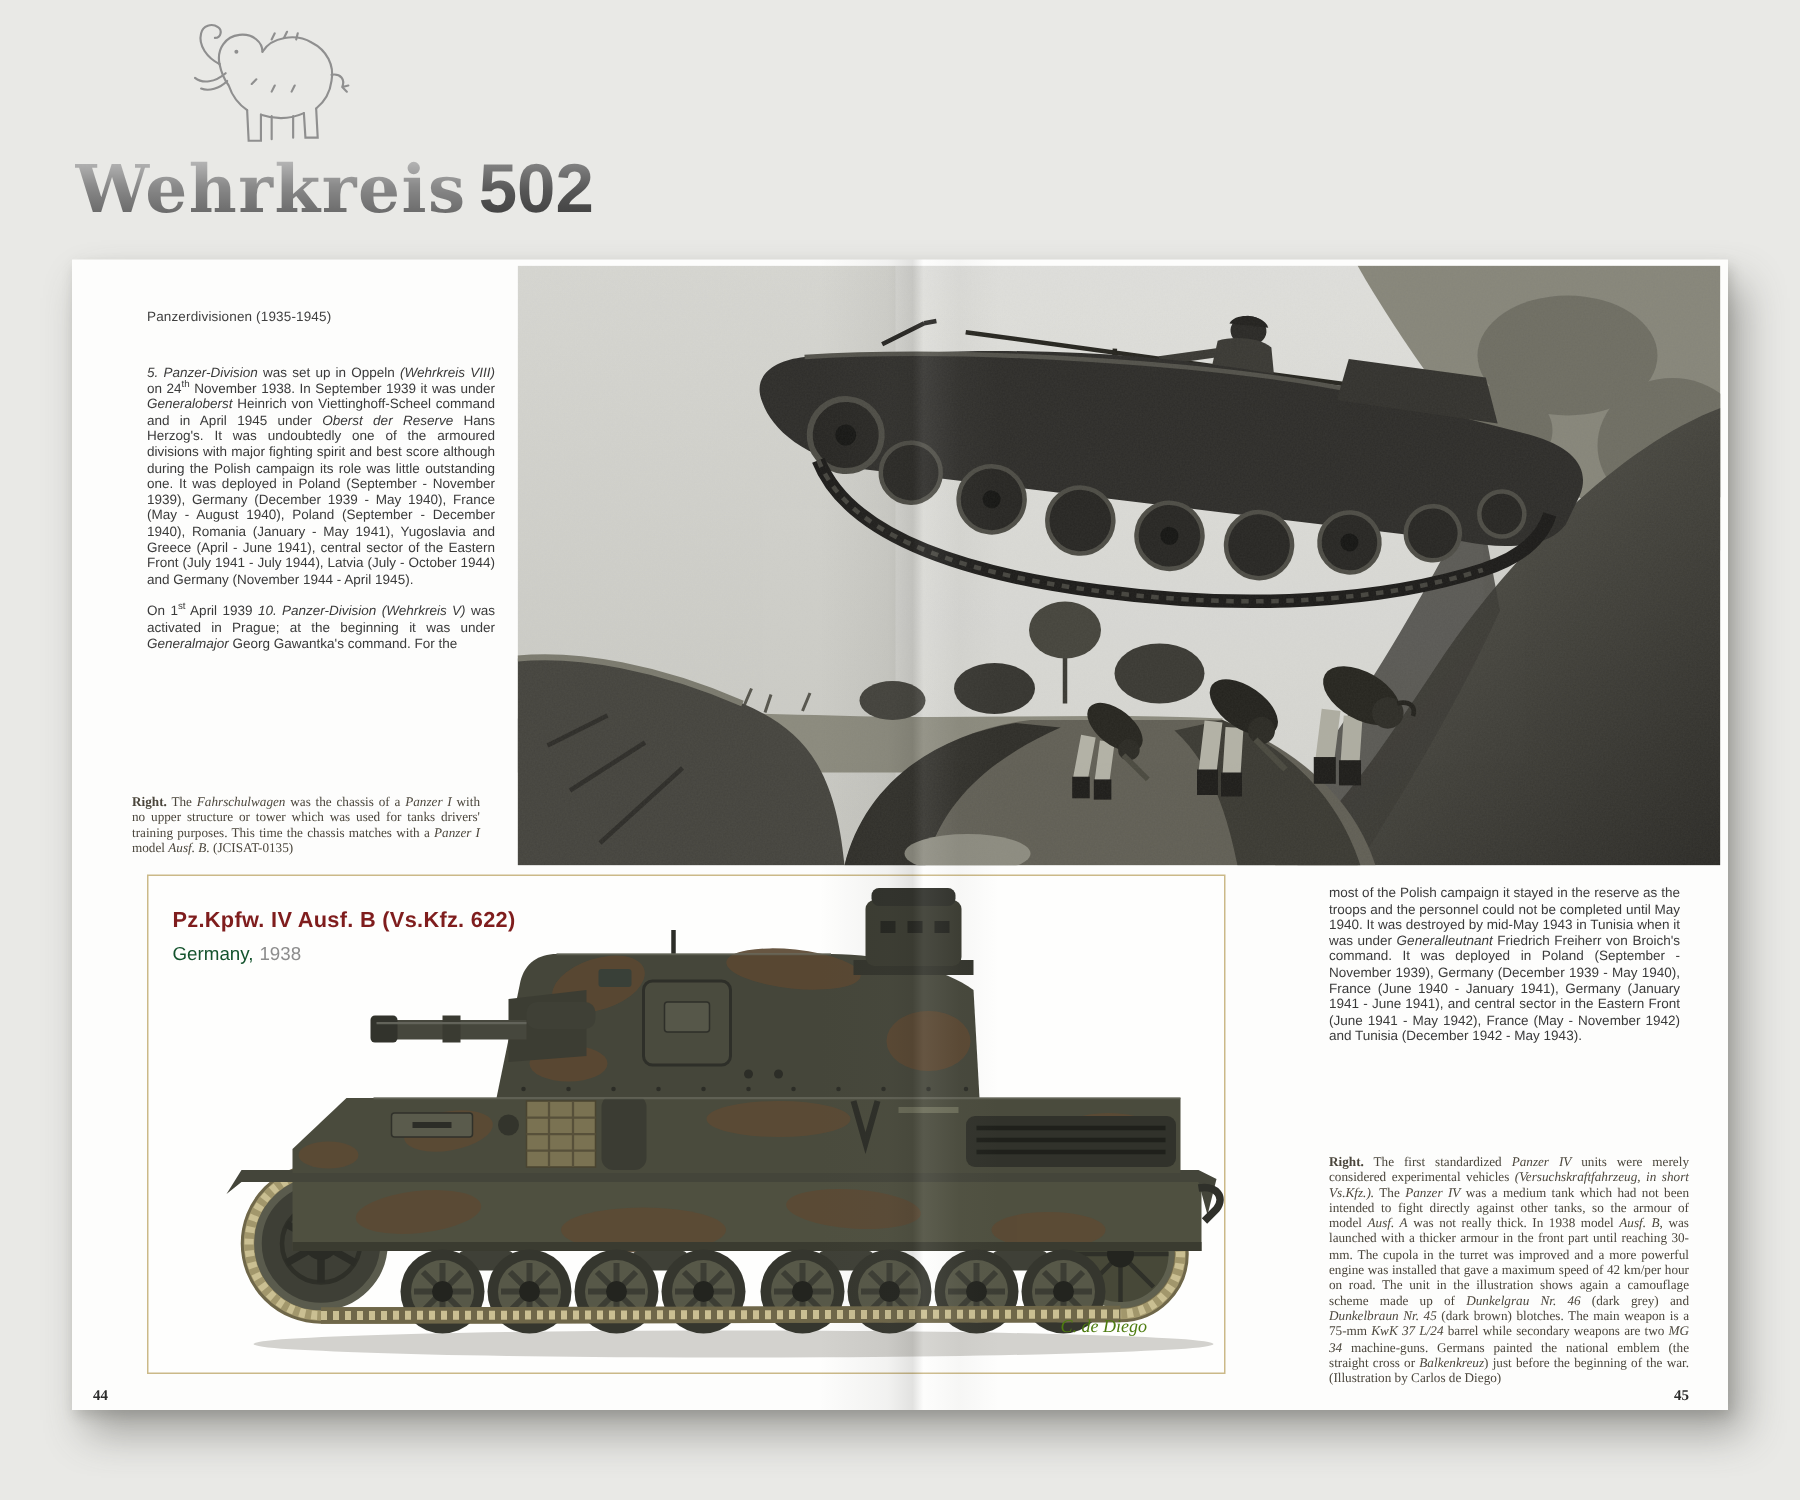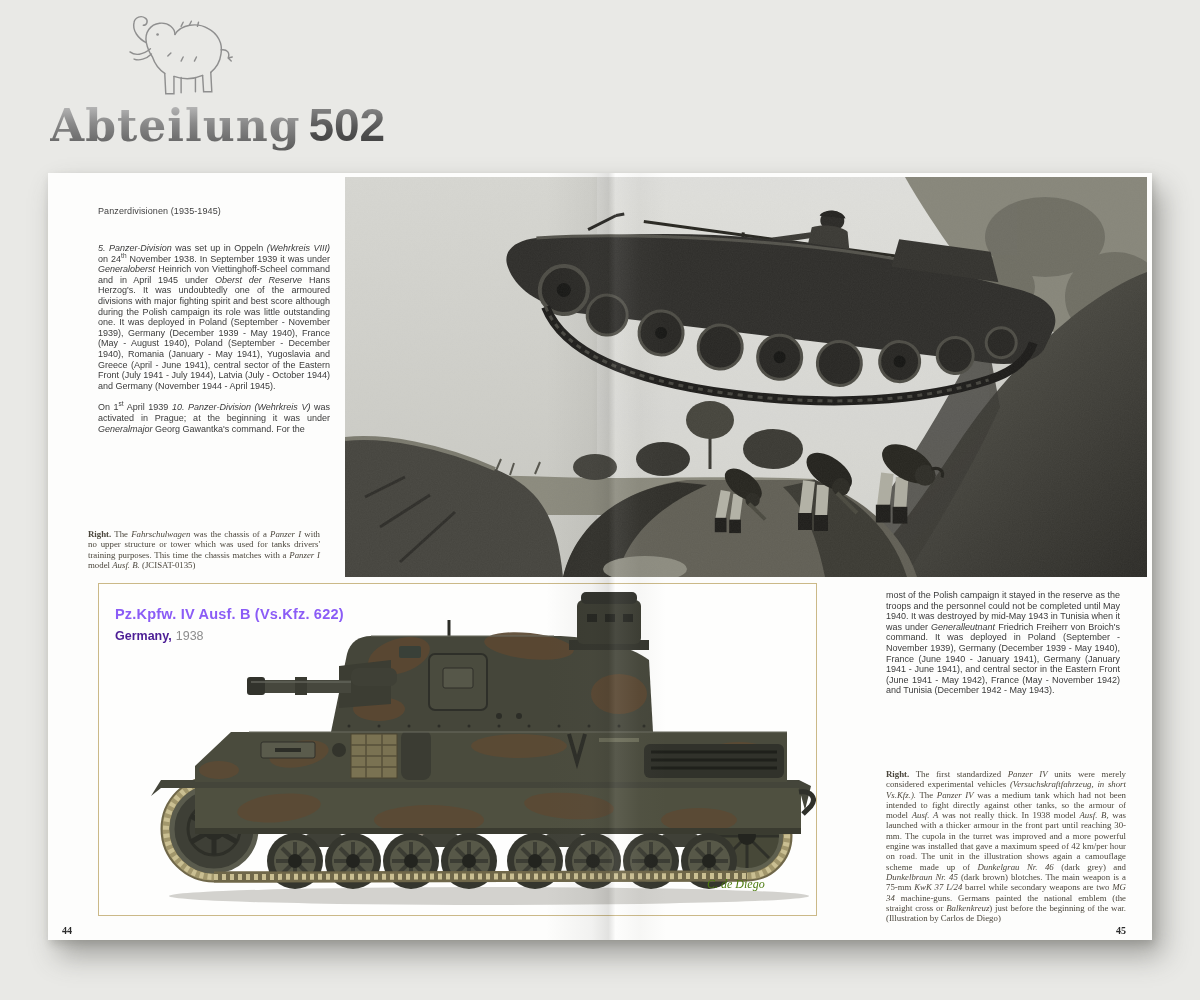--- a/index.html
+++ b/index.html
@@ -43,23 +43,23 @@
   .folio-l{left:14px;}  .folio-r{left:1068px;}
 
   
   .photo{position:absolute;left:297px;top:4px;width:802px;height:400px;overflow:hidden;}
   .photo svg{display:block;width:100%;height:100%;}
 
   
   .plate{position:absolute;left:50px;top:410px;width:717px;height:331px;background:#fefefd;
     border:1px solid #cbb988;}
   .plate-title{position:absolute;left:16px;top:22px;font-size:14.5px;font-weight:bold;
-    color:#8b5cf6;letter-spacing:.2px;z-index:5;text-align:center;}
+    color:#7f1d1d;letter-spacing:.2px;z-index:5;text-align:center;}
   .plate-sub{position:absolute;left:16px;top:45px;font-size:12.5px;z-index:5;}
-  .plate-sub .country{font-weight:bold;color:#4c1d95;}
+  .plate-sub .country{font-weight:normal;color:#14532d;}
   .plate-sub .year{color:#8d8d8d;margin-left:4px;}
   .plate svg.tank{position:absolute;left:0;top:0;width:717px;height:331px;}
   .signature{position:absolute;left:608px;top:293px;font-family:"Liberation Serif",serif;
     font-style:italic;font-size:12px;color:#4d7c0f;z-index:6;}
 </style>
 </head>
 <body>
 
 <div class="canvas">
 
@@ -75,21 +75,21 @@
         <path d="M91,62 C82,66 72,66 63,63"></path>
         <path d="M63,63 L63,80 L55,80 L54,60"></path>
         <path d="M54,60 C48,56 44,50 42,44 C39,40 37,35 36,30"></path>
         <path d="M70,64 L70,79 M84,64 L84,78"></path>
         <path d="M109,37 C115,36 118,40 116,45 M116,45 l4,-1 m-4,1 l3,3"></path>
         <path d="M70,14 l2,-4 M78,13 l2,-4 M86,14 l1,-4 M60,40 l-3,3 M72,44 l-2,4 M85,44 l-2,4"></path>
         <circle cx="47" cy="22" r="1.3" fill="#8f8f8f" stroke="none"></circle>
       </g>
     </svg>
     <div class="wordmark">
-      <span class="brand-word">Abteilung</span><span class="brand-num">502</span>
+      <span class="brand-word">Wehrkreis</span><span class="brand-num">502</span>
     </div>
   </div>
 
   <div class="spread">
 
     <div class="running-head">Panzerdivisionen (1935-1945)</div>
 
     <div class="body-col">
       <p><span class="it">5. Panzer-Division</span><span> was set up in Oppeln </span><span class="it">(Wehrkreis VIII)</span><span> on 24</span><span class="sup">th</span><span> November 1938. In September 1939 it was under </span><span class="it">Generaloberst</span><span> Heinrich von Viettinghoff-Scheel command and in April 1945 under </span><span class="it">Oberst der Reserve</span><span> Hans Herzog's. It was undoubtedly one of the armoured divisions with major fighting spirit and best score although during the Polish campaign its role was little outstanding one. It was deployed in Poland (September - November 1939), Germany (December 1939 - May 1940), France (May - August 1940), Poland (September - December 1940), Romania (January - May 1941), Yugoslavia and Greece (April - June 1941), central sector of the Eastern Front (July 1941 - July 1944), Latvia (July - October 1944) and Germany (November 1944 - April 1945).</span></p>
       <p><span>On 1</span><span class="sup">st</span><span> April 1939 </span><span class="it">10. Panzer-Division (Wehrkreis V)</span><span> was activated in Prague; at the beginning it was under </span><span class="it">Generalmajor</span><span> Georg Gawantka's command. For the</span></p>

